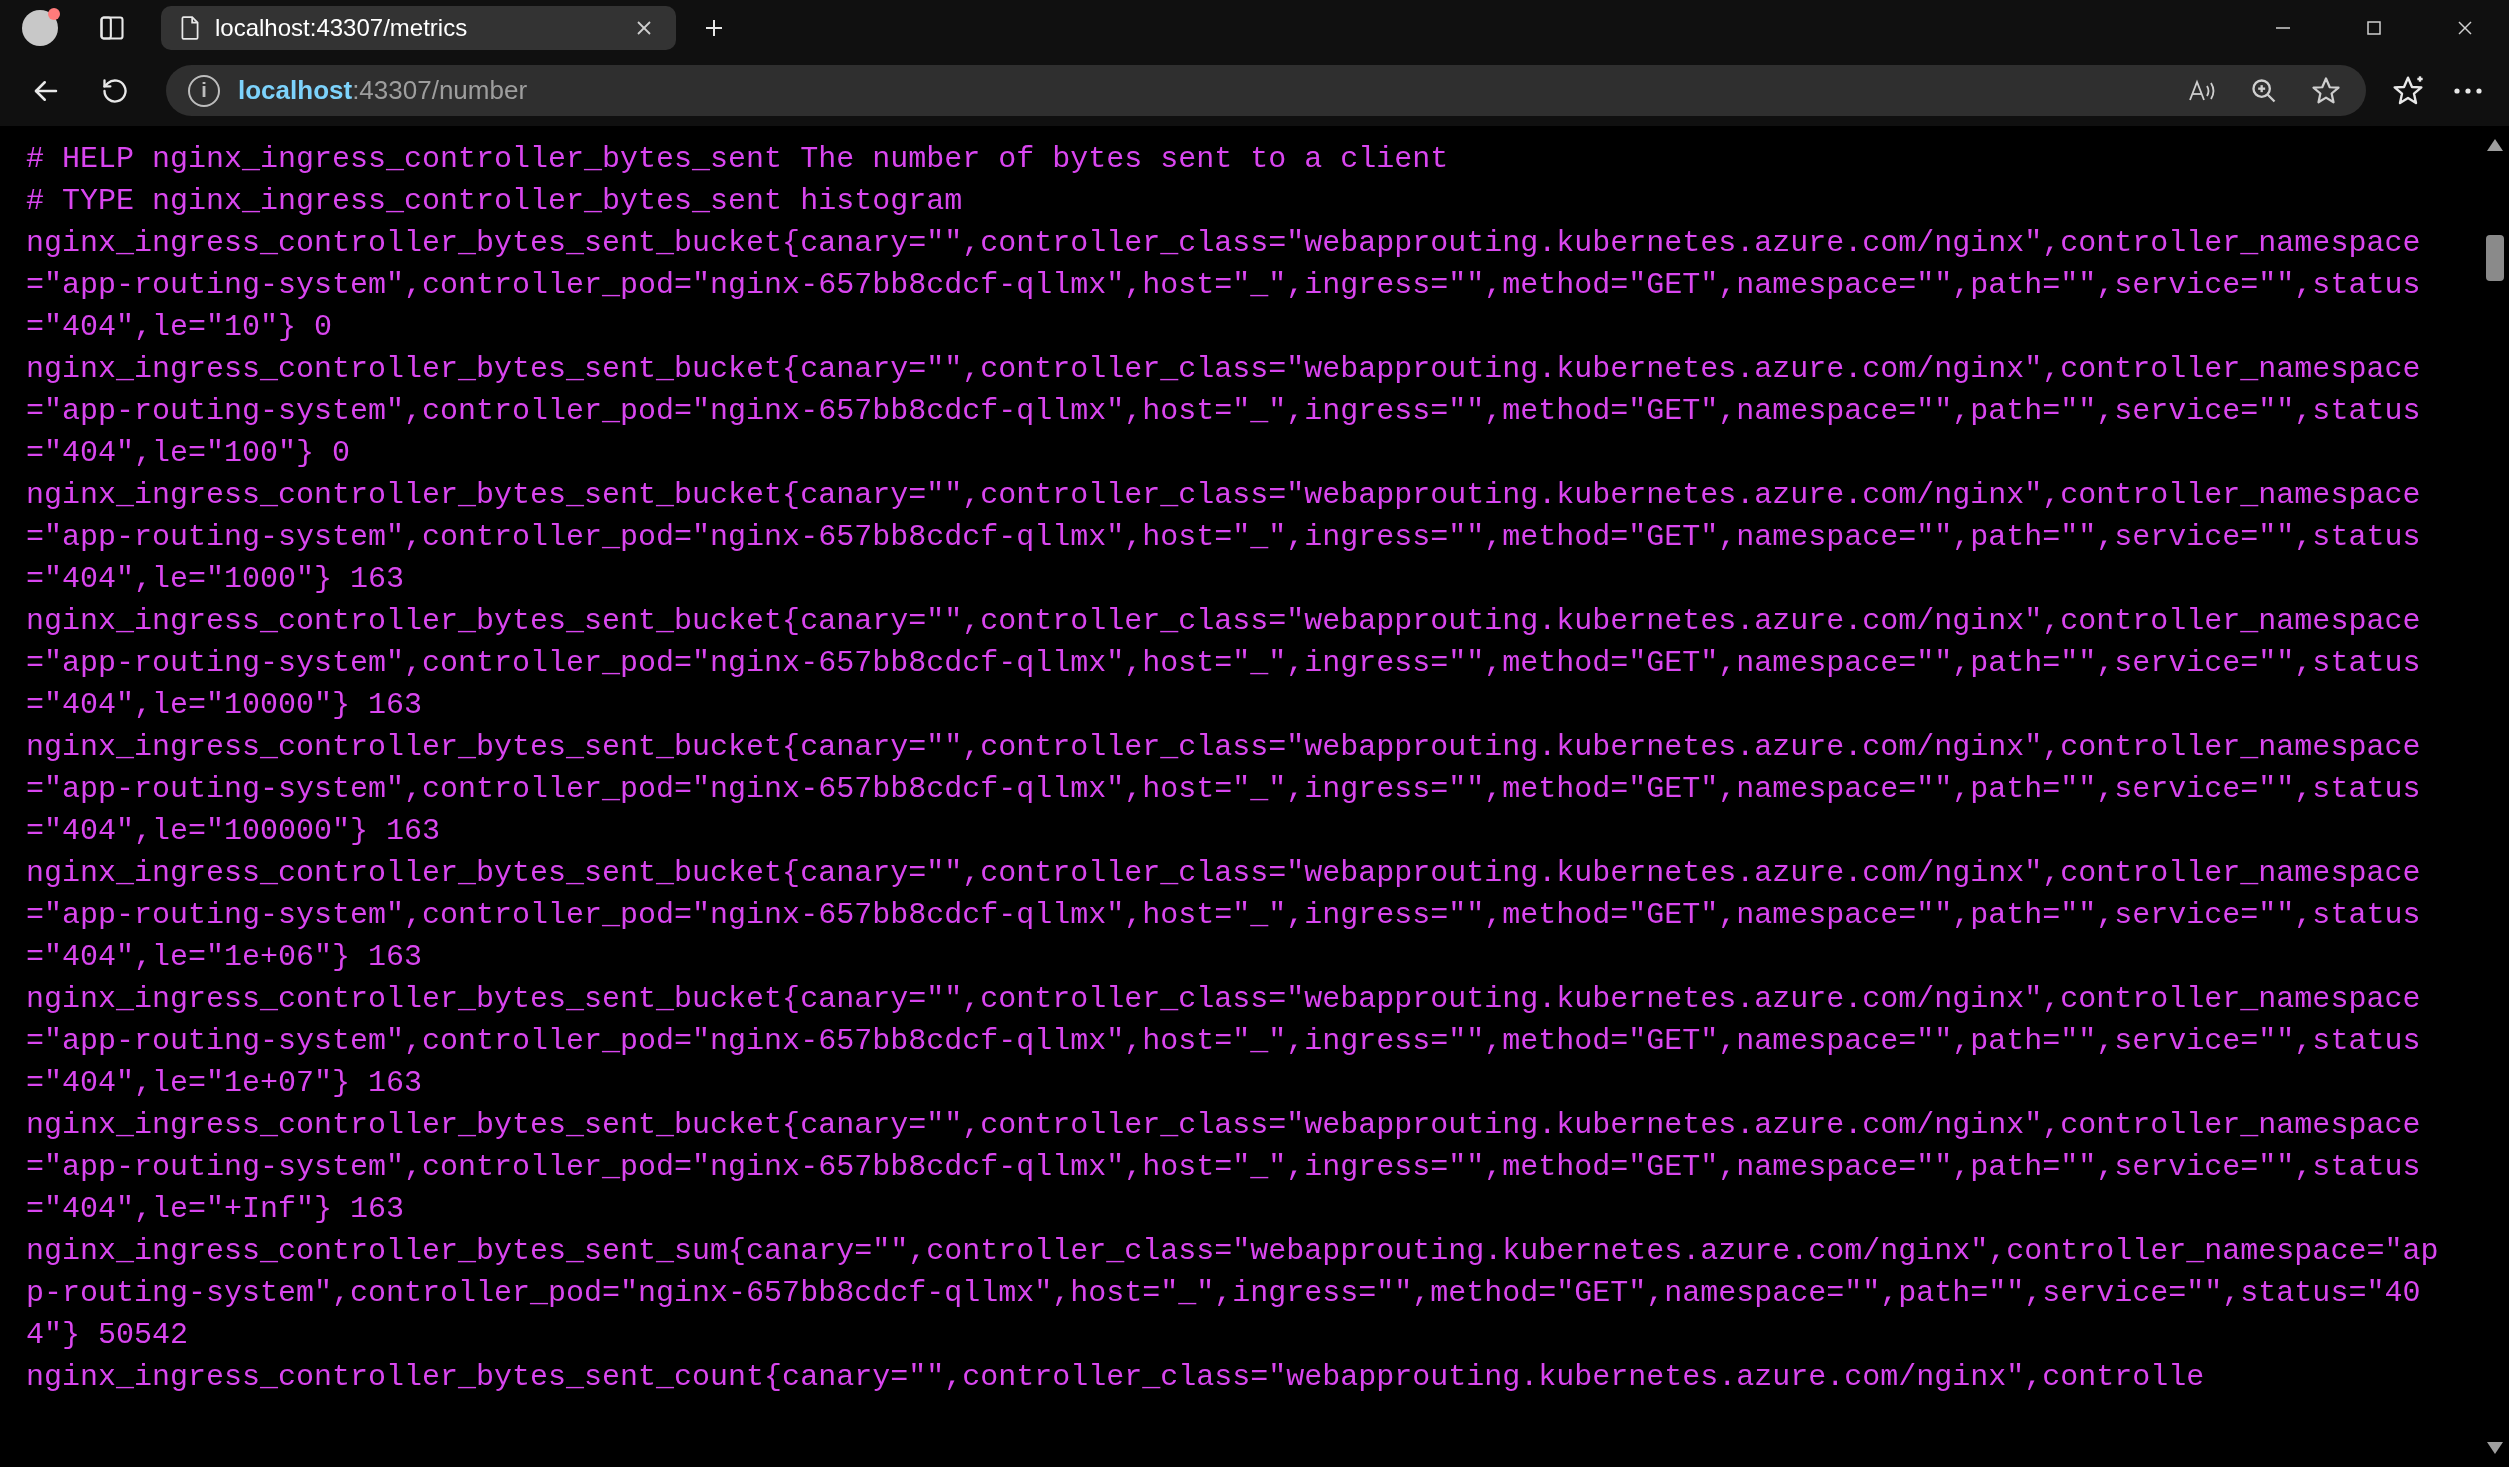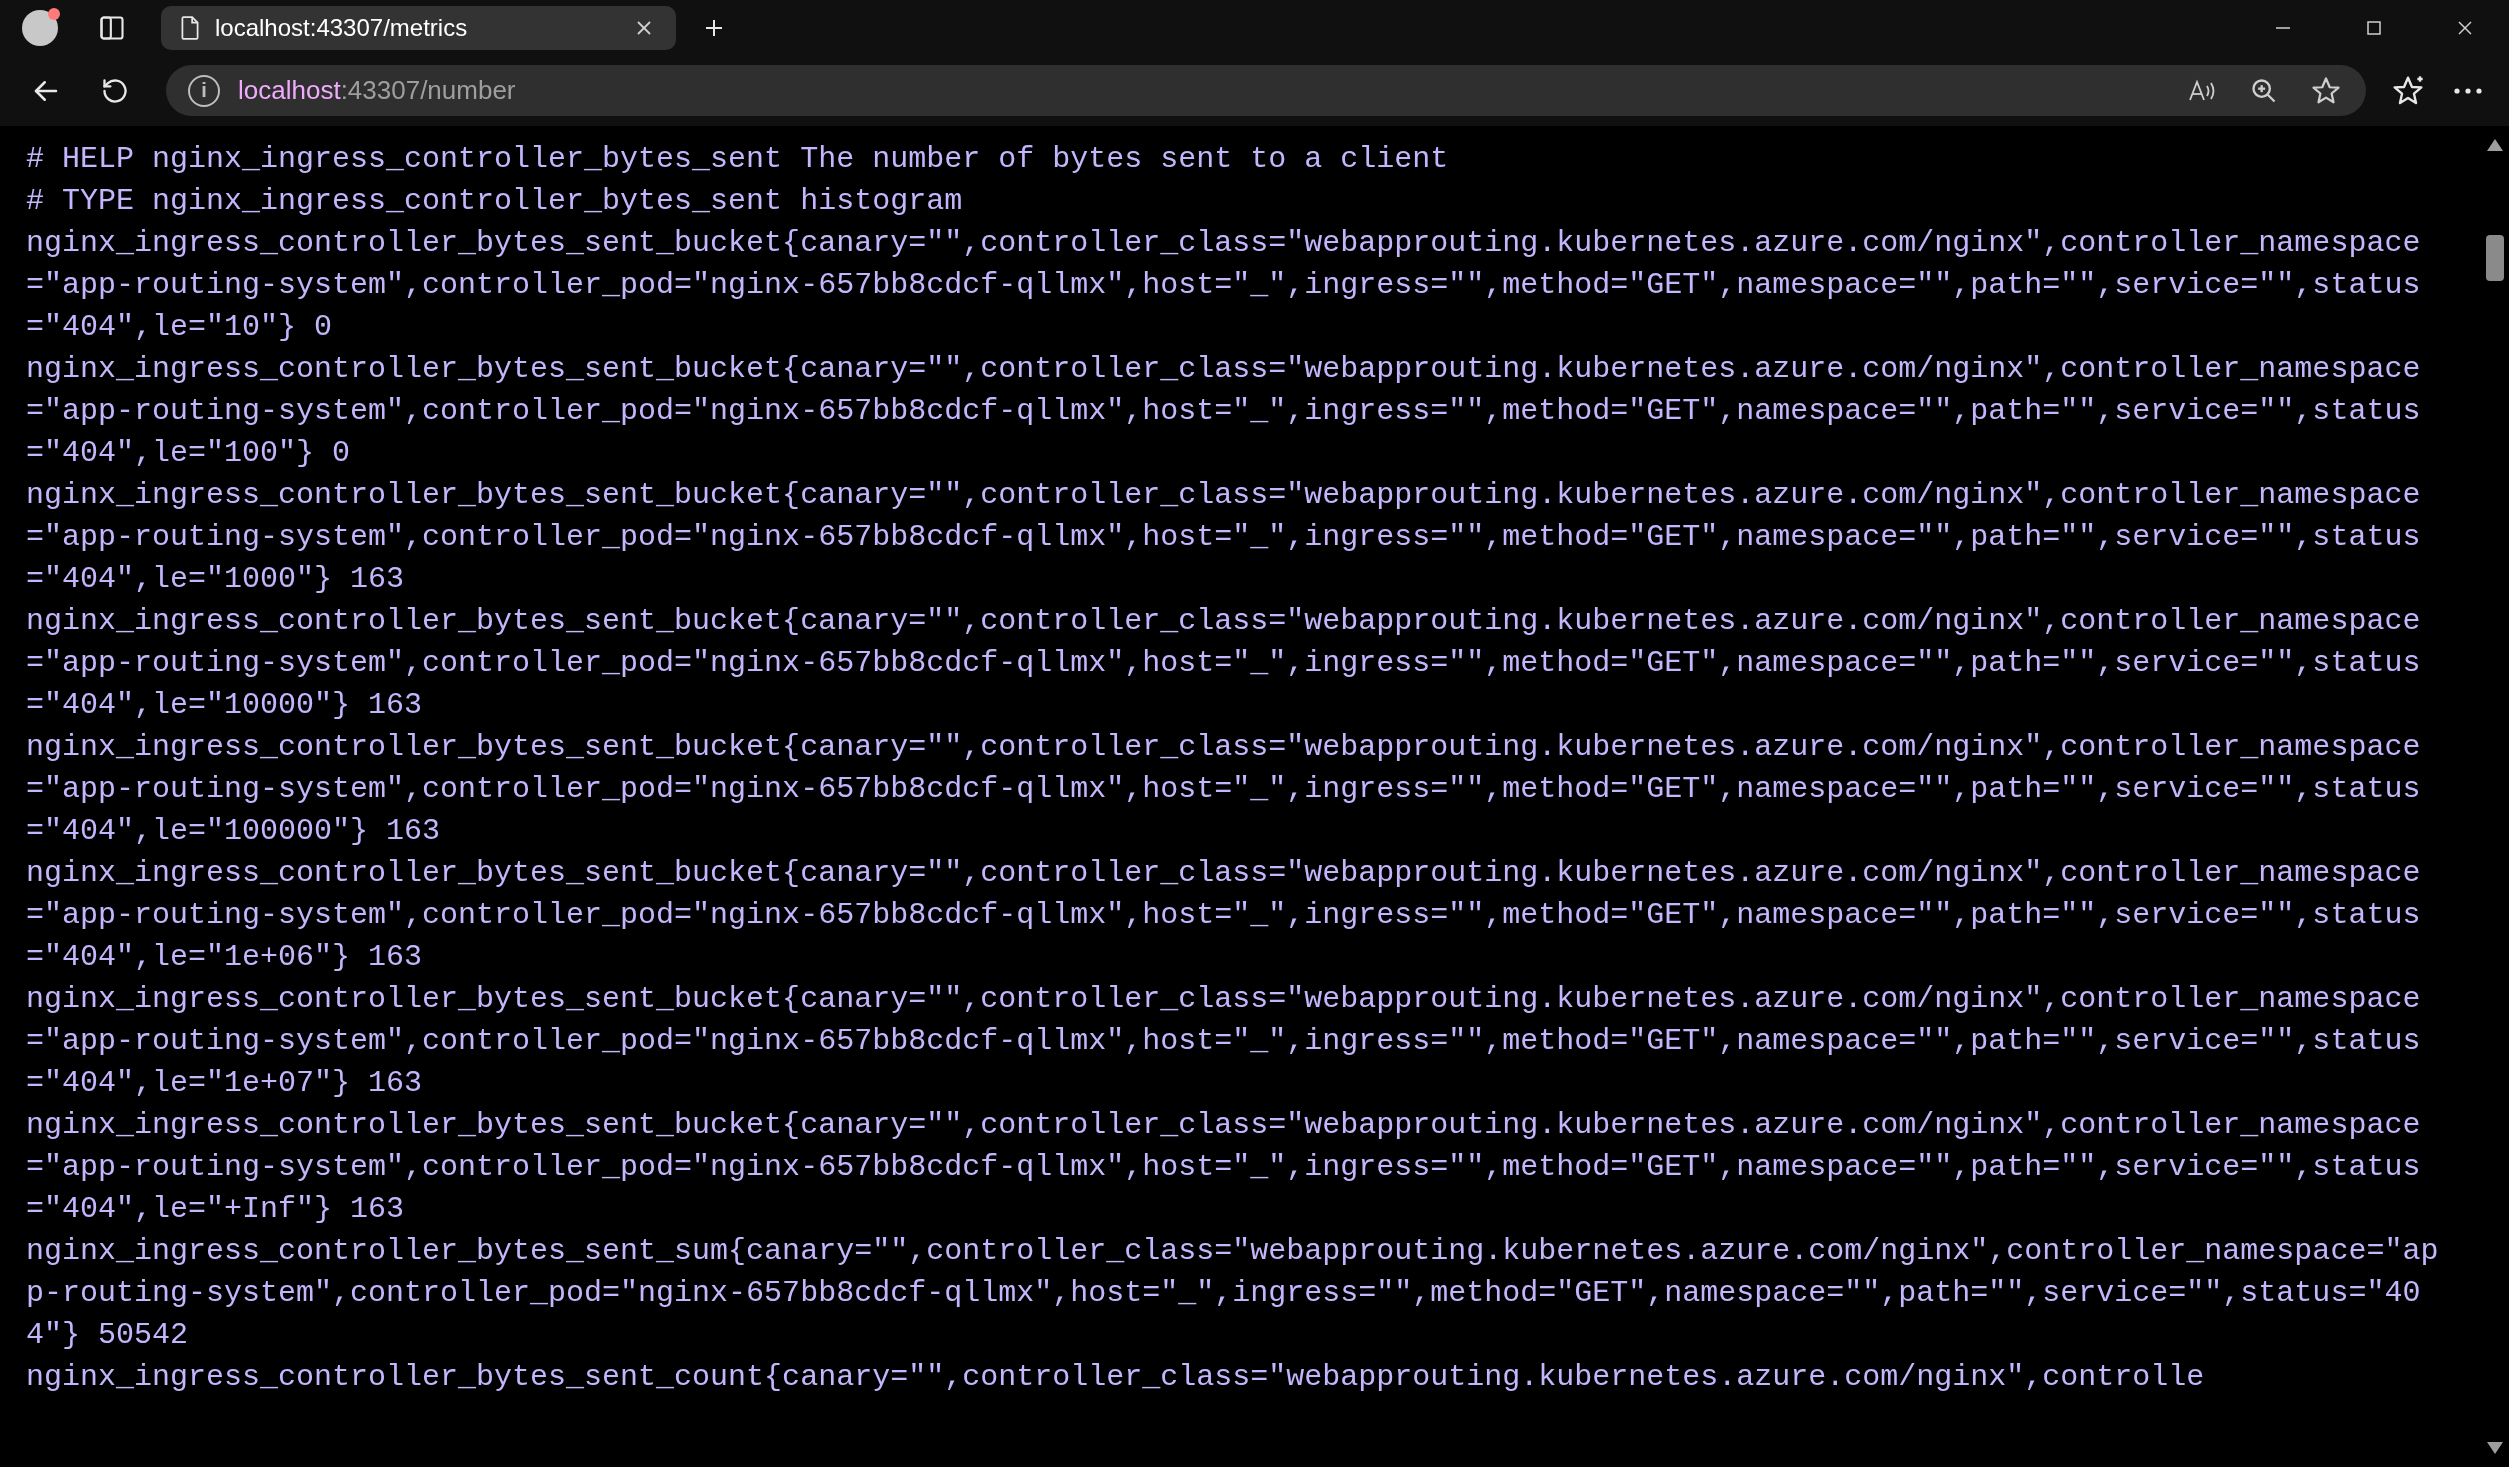--- a/index.html
+++ b/index.html
@@ -115,21 +115,21 @@
     display:flex;align-items:center;justify-content:center;
     color:#bdbdbd;
     font-size:20px;
     font-weight:600;
   }
   .addr-text {
     flex:1;
     font-size:26px;
     color:#9e9e9e;
   }
-  .addr-text .host { color:#f0abfc; }
+  .addr-text .host { color:#7dd3fc;font-weight:bold; }
   .addr-right {
     display:flex;
     gap:26px;
     align-items:center;
     color:#cfcfcf;
   }
   .icon-btn {
     width:36px;height:36px;
     display:flex;align-items:center;justify-content:center;
   }
@@ -146,21 +146,21 @@
     height: calc(1467px - 55px - 71px);
     background:#000000;
     display:flex;
   }
   pre.content {
     flex:1;
     padding: 12px 26px 0 26px;
     font-family: Consolas, "Courier New", monospace;
     font-size: 30px;
     line-height: 42px;
-    color:#c4b5fd;
+    color:#d946ef;
     white-space: pre-wrap;
     word-break: break-all;
     overflow:hidden;
   }
   .scrollbar-track {
     width:30px;
     background:#000000;
     position:relative;
   }
   .scroll-arrow{

